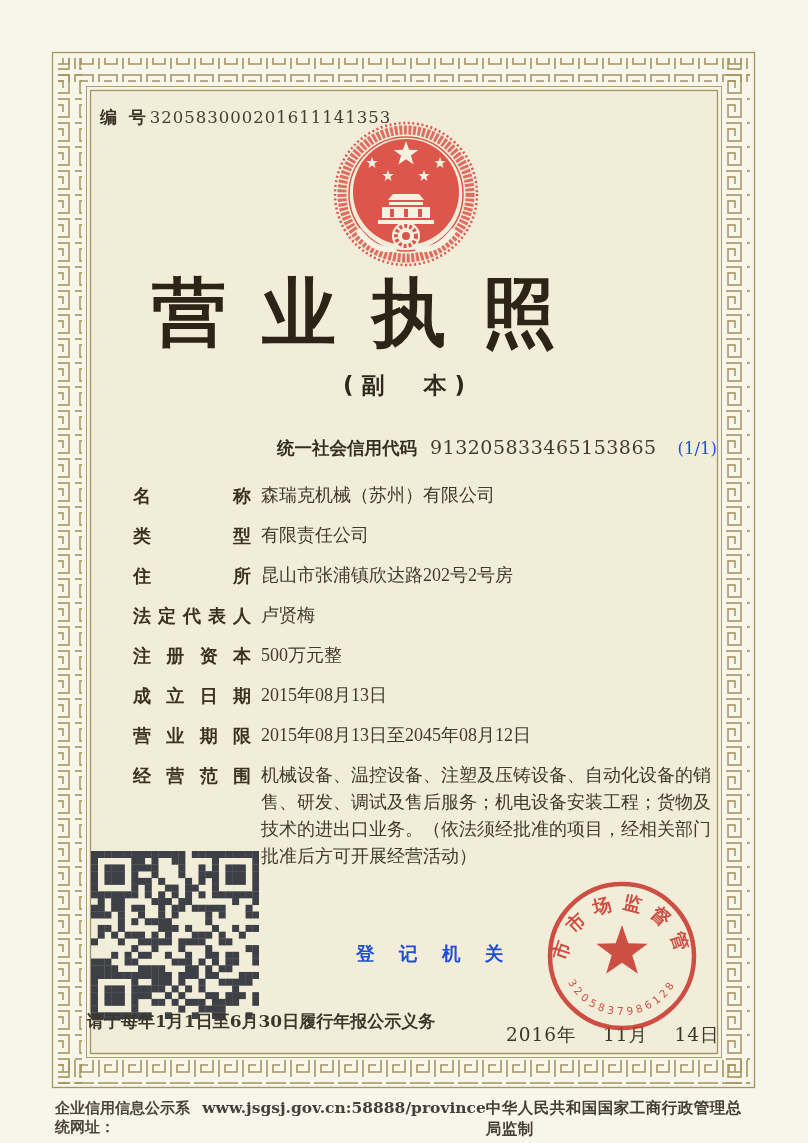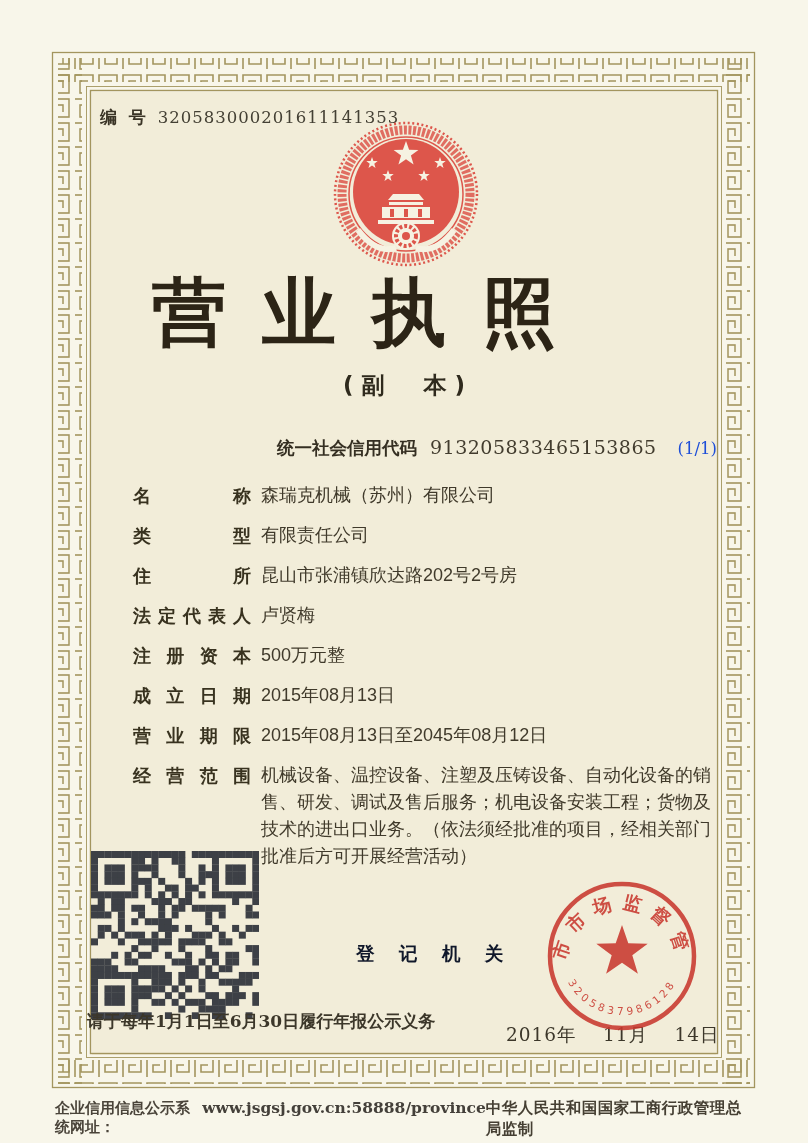--- a/index.html
+++ b/index.html
@@ -10,21 +10,21 @@
     color:#3b3427;
   }
   .paper-inner{
     position:absolute;left:92px;top:92px;width:624px;height:963px;
     background:#f2edd9;
   }
   .frame-svg{position:absolute;left:0;top:0;}
   .abs{position:absolute;}
 
   
-  .serial-row{left:100px;top:106px;display:flex;align-items:baseline;gap:12px;}
+  .serial-row{left:100px;top:106px;display:flex;align-items:baseline;gap:4px;}
   .serial-label{font-weight:bold;font-size:17px;white-space:pre;color:#3a3426;}
   .serial-number{font-family:"DejaVu Serif","Liberation Serif",serif;font-size:16.5px;letter-spacing:1px;color:#444034;}
 
   
   .title{left:90px;top:264px;width:528px;text-align:center;
     font-size:74px;font-weight:bold;color:#2c2416;
     letter-spacing:36px;text-indent:36px;white-space:nowrap;}
   .subtitle{left:90px;top:370px;width:628px;text-align:center;
     font-size:23px;color:#2f2a1d;letter-spacing:8px;text-indent:8px;font-weight:600;}
 
@@ -32,27 +32,27 @@
   .credit-row{left:277px;top:436px;display:flex;align-items:baseline;gap:13px;}
   .credit-label{font-weight:bold;font-size:17.5px;color:#352f22;}
   .credit-code{font-family:"DejaVu Serif","Liberation Serif",serif;font-size:19px;color:#423c2e;letter-spacing:0.5px;}
   .credit-page{font-family:"DejaVu Serif","Liberation Serif",serif;font-size:16.5px;color:#1d4ed8;margin-left:8px;}
 
   
   .fields{left:133px;top:482px;width:584px;display:flex;flex-direction:column;gap:13px;}
   .field-row{display:flex;align-items:flex-start;}
   .field-label{width:118px;flex:0 0 118px;display:flex;justify-content:space-between;
     font-weight:bold;font-size:18px;color:#38321f;line-height:27px;}
-  .field-value{margin-left:10px;font-family:Liberation Sans, sans-serif;
+  .field-value{margin-left:10px;font-family:Liberation Serif, serif;
     font-size:18px;color:#403a2b;line-height:27px;max-width:456px;}
 
   
   .qr-wrap{left:91px;top:851px;}
   .reg-authority{left:356px;top:941px;font-weight:bold;font-size:18.5px;
-    letter-spacing:9px;white-space:pre;color:#0f172a;}
+    letter-spacing:9px;white-space:pre;color:#1d4ed8;}
   .annual-note{left:87px;top:1010px;font-size:17px;font-weight:600;
     font-family:"DejaVu Serif","Liberation Serif",serif;color:#3c372a;z-index:3;}
   .issue-date{left:506px;top:1011px;font-size:18.5px;
     font-family:"DejaVu Serif","Liberation Serif",serif;color:#3c372a;letter-spacing:1px;white-space:pre;margin-top:11px;}
   .seal-wrap{left:538px;top:866px;z-index:4;}
 
   
   .footer-row{left:55px;top:1098px;width:700px;display:flex;align-items:baseline;}
   .footer-left{display:flex;align-items:baseline;gap:8px;}
   .footer-site-label{font-size:15px;font-weight:600;color:#4a443a;

